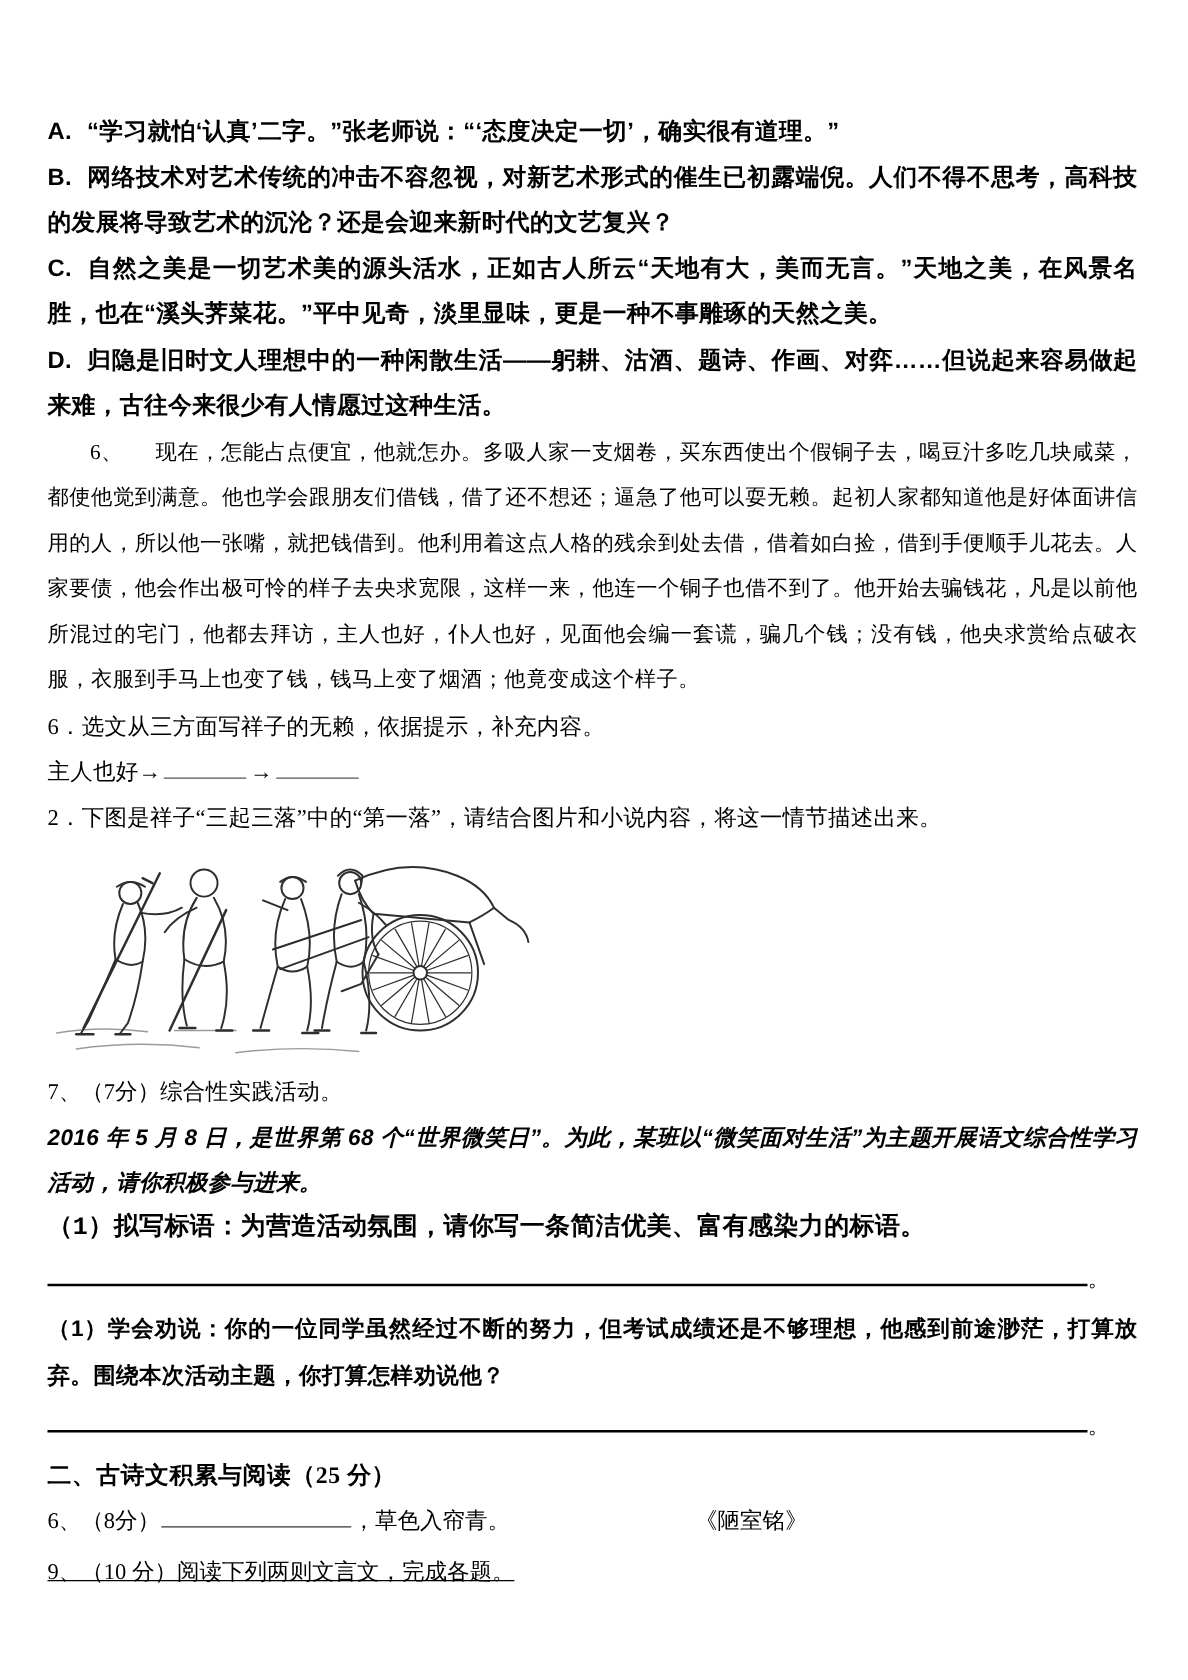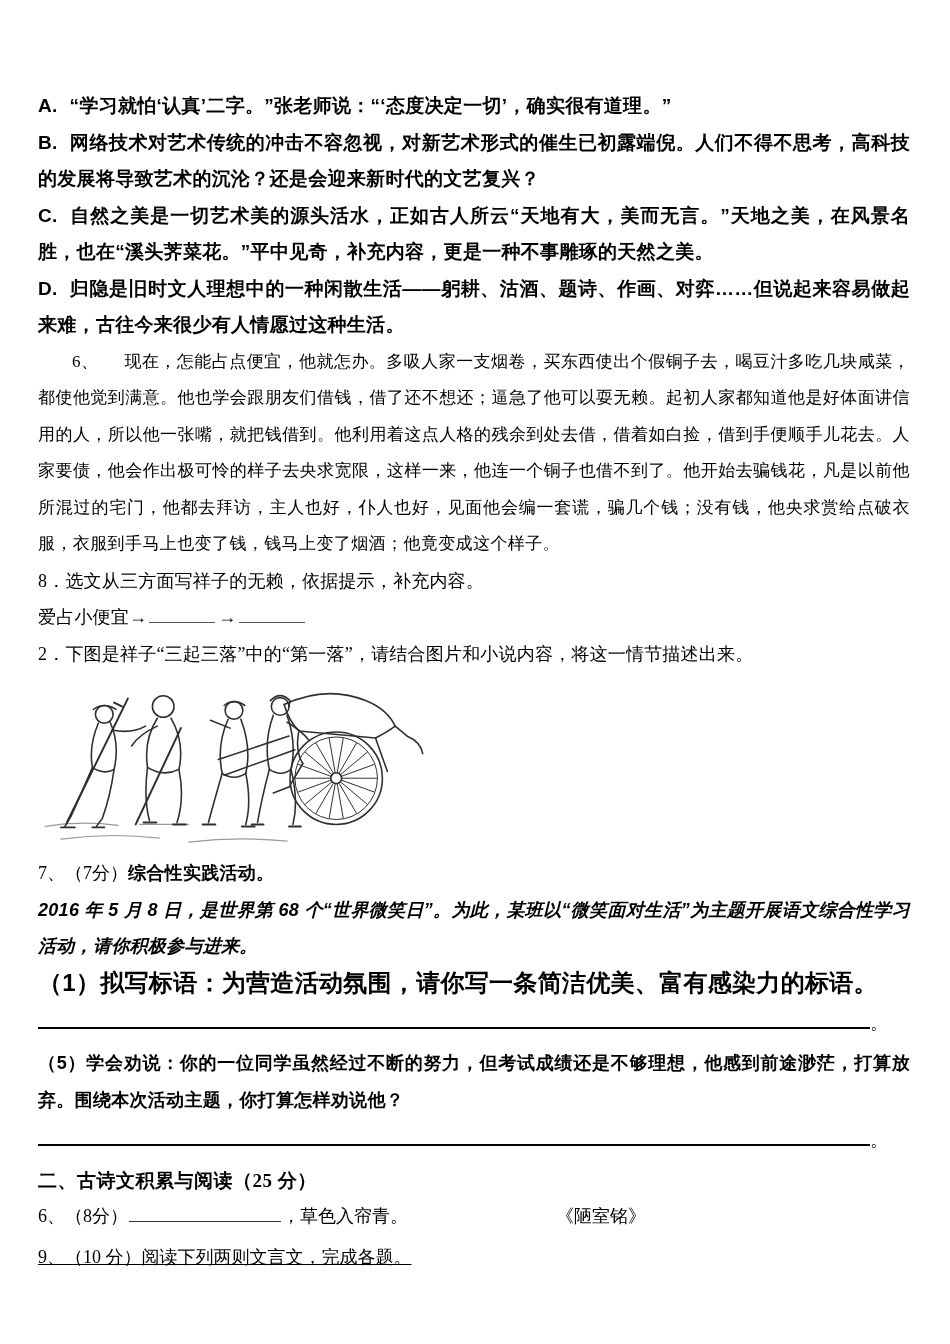--- a/index.html
+++ b/index.html
@@ -29,21 +29,21 @@
   .blank-small{
     display:inline-block;width:66px;height:1.05em;
     border-bottom:1.6px solid #555;vertical-align:baseline;margin:0 2px;
   }
   .arrow{padding:0 1px;}
 
   .figure-wrap{margin:5px 0 6px 0;line-height:0;}
 
   .mixed-line{font-size:18px;line-height:36.5px;}
   .mixed-line .bold-inline{
-    font-family:"Liberation Sans", sans-serif;font-weight:700;letter-spacing:.3px;
+    font-family:"Liberation Sans", sans-serif;font-weight:400;letter-spacing:.3px;
   }
 
   .answer-line{line-height:44px;font-size:18px;}
   .answer-blank{
     display:inline-block;width:832px;height:1.05em;
     border-bottom:2px solid #000;vertical-align:baseline;
   }
 
   .section-heading{
     font-family:Liberation Serif, serif;font-weight:700;
@@ -61,29 +61,29 @@
 
   svg .sk{stroke:#2e2e2e;fill:none;stroke-width:1.6;stroke-linecap:round;stroke-linejoin:round;}
 </style>
 </head>
 <body>
 
 <div class="page">
 
   <div class="bold-line"><span class="opt-label">A.</span><span>“学习就怕‘认真’二字。”张老师说：“‘态度决定一切’，确实很有道理。”</span></div>
   <div class="bold-line"><span class="opt-label">B.</span><span>网络技术对艺术传统的冲击不容忽视，对新艺术形式的催生已初露端倪。人们不得不思考，高科技的发展将导致艺术的沉沦？还是会迎来新时代的文艺复兴？</span></div>
-  <div class="bold-line"><span class="opt-label">C.</span><span>自然之美是一切艺术美的源头活水，正如古人所云“天地有大，美而无言。”天地之美，在风景名胜，也在“溪头荠菜花。”平中见奇，补充内容，更是一种不事雕琢的天然之美。</span></div>
+  <div class="bold-line"><span class="opt-label">C.</span><span>自然之美是一切艺术美的源头活水，正如古人所云“天地有大，美而无言。”天地之美，在风景名胜，也在“溪头荠菜花。”平中见奇，淡里显味，更是一种不事雕琢的天然之美。</span></div>
   <div class="bold-line"><span class="opt-label">D.</span><span>归隐是旧时文人理想中的一种闲散生活——躬耕、沽酒、题诗、作画、对弈……但说起来容易做起来难，古往今来很少有人情愿过这种生活。</span></div>
 
   <div class="excerpt"><span class="num">6、</span><span>现在，怎能占点便宜，他就怎办。多吸人家一支烟卷，买东西使出个假铜子去，喝豆汁多吃几块咸菜，都使他觉到满意。他也学会跟朋友们借钱，借了还不想还；逼急了他可以耍无赖。起初人家都知道他是好体面讲信用的人，所以他一张嘴，就把钱借到。他利用着这点人格的残余到处去借，借着如白捡，借到手便顺手儿花去。人家要债，他会作出极可怜的样子去央求宽限，这样一来，他连一个铜子也借不到了。他开始去骗钱花，凡是以前他所混过的宅门，他都去拜访，主人也好，仆人也好，见面他会编一套谎，骗几个钱；没有钱，他央求赏给点破衣服，衣服到手马上也变了钱，钱马上变了烟酒；他竟变成这个样子。</span></div>
 
-  <div class="q-line">8．选文从三方面写祥子的无赖，依据提示，补充内容。</div>
+  <div class="q-line">6．选文从三方面写祥子的无赖，依据提示，补充内容。</div>
 
   <div class="q-line">
-    <span>爱占小便宜→</span><span class="blank-small"></span><span class="arrow">→</span><span class="blank-small"></span>
+    <span>主人也好→</span><span class="blank-small"></span><span class="arrow">→</span><span class="blank-small"></span>
   </div>
 
   <div class="q-line">2．下图是祥子“三起三落”中的“第一落”，请结合图片和小说内容，将这一情节描述出来。</div>
 
   <div class="figure-wrap">
     <svg viewBox="0 0 390 175" width="390" height="172">
       <g class="sk">
 
         <g stroke="#9a9a9a" stroke-width="1.2">
           <path d="M4 152 Q40 146 78 151"></path>
@@ -166,25 +166,25 @@
             <path d="M204 152 h13"></path>
           <path d="M214 150 h12"></path>
             <path d="M252 152 h12"></path>
         </g>
       </g>
     </svg>
   </div>
 
   <div class="mixed-line"><span>7、（7分）</span><span class="bold-inline">综合性实践活动。</span></div>
   <div class="bold-line" style="font-size:18px;font-style:italic;">2016 年 5 月 8 日，是世界第 68 个“世界微笑日”。为此，某班以“微笑面对生活”为主题开展语文综合性学习活动，请你积极参与进来。</div>
-  <div class="bold-line" style="font-size:24px;">（1）拟写标语：为营造活动氛围，请你写一条简洁优美、富有感染力的标语。</div>
+  <div class="bold-line" style="font-size:20px;font-family:Liberation Mono, monospace;">（1）拟写标语：为营造活动氛围，请你写一条简洁优美、富有感染力的标语。</div>
 
   <div class="answer-line"><span class="answer-blank"></span><span>。</span></div>
 
-  <div class="bold-line" style="font-size:18px;">（5）学会劝说：你的一位同学虽然经过不断的努力，但考试成绩还是不够理想，他感到前途渺茫，打算放弃。围绕本次活动主题，你打算怎样劝说他？</div>
+  <div class="bold-line" style="font-size:18px;">（1）学会劝说：你的一位同学虽然经过不断的努力，但考试成绩还是不够理想，他感到前途渺茫，打算放弃。围绕本次活动主题，你打算怎样劝说他？</div>
 
   <div class="answer-line"><span class="answer-blank"></span><span>。</span></div>
 
   <div class="section-heading">二、古诗文积累与阅读（25 分）</div>
 
   <div class="q8-row"><span>6、（8分）</span><span class="blank-q8"></span><span class="mixed-line bold-inline">，草色入帘青。</span><span class="mixed-line bold-inline q8-source">《陋室铭》</span></div>
 
   <div class="q9-row">9、（10 分）阅读下列两则文言文，完成各题。</div>
 
 </div>

